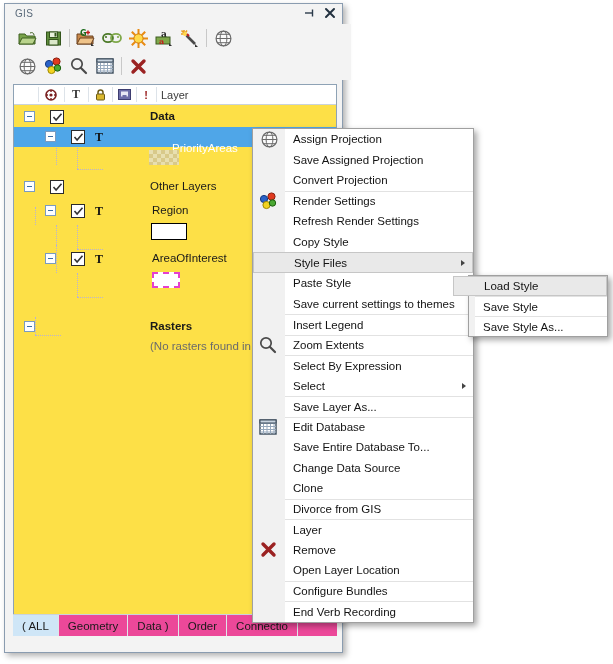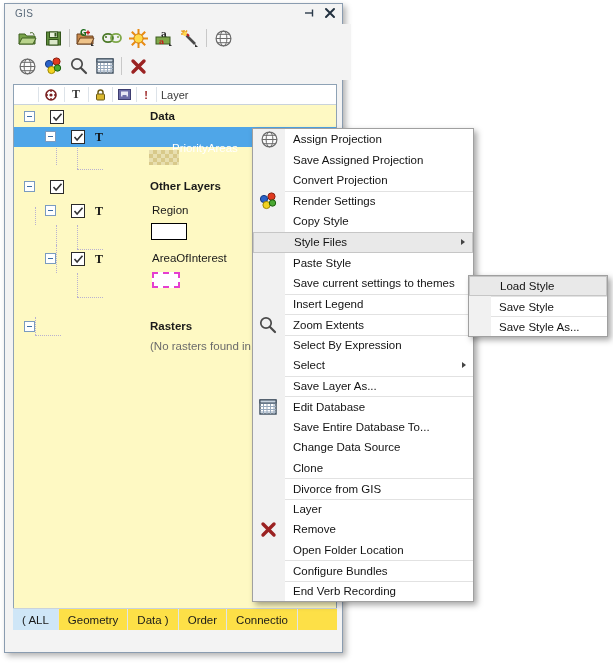--- a/index.html
+++ b/index.html
@@ -59,21 +59,21 @@
     background:#fff;
     border-bottom:1px solid #c9d3dc;
     box-sizing:border-box;
   }
   .th-cell{
     position:absolute;top:0;height:19px;
     display:flex;align-items:center;justify-content:center;
     font-size:11px;color:#3a3a3a;
   }
   .th-div{position:absolute;top:2px;height:15px;width:1px;background:#dde3e9;}
-  .tree-body{position:relative;width:100%;height:517px;background:#fef9c3;}
+  .tree-body{position:relative;width:100%;height:517px;background:#fde047;}
 
   .row{position:absolute;left:0;width:100%;height:20px;}
   .row.sel{background:#4fa6e8;}
   .row.sel .lbl{color:#fff;margin-top:12px;}
   .exp{
     position:absolute;width:11px;height:11px;top:4px;
     border:1px solid #7a9bc0;background:#fff;box-sizing:border-box;
   }
   .exp:after{
     content:"";position:absolute;left:2px;top:4px;width:5px;height:1px;background:#3c6ea5;
@@ -98,24 +98,24 @@
       linear-gradient(45deg,#d8c98a 25%,transparent 25%,transparent 75%,#d8c98a 75%),
       linear-gradient(45deg,#d8c98a 25%,transparent 25%,transparent 75%,#d8c98a 75%);
     background-size:8px 8px;
     background-position:0 0,4px 4px;
   }
   .sw-rect{width:36px;height:17px;border:1.5px solid #000;background:#fff;box-sizing:border-box;}
   .sw-dash{width:28px;height:16px;border:2px dashed #e43fd0;box-sizing:border-box;background:#fff;}
 
   
   .tabs{
-    position:absolute;left:8px;bottom:22px;width:324px;height:21px;
+    position:absolute;left:8px;bottom:16px;width:324px;height:21px;
     display:flex;align-items:stretch;
     border-top:1px solid #c9d3dc;
-    background:#fde047;
+    background:#ec4899;
     overflow:hidden;
   }
   .tab{
     display:flex;align-items:center;justify-content:center;
     padding:0 9px;font-size:11.5px;color:#1a1a1a;white-space:nowrap;
     border-right:1px solid #dfe5ea;
   }
   .tab.active{background:#cfe6f7;}
 
   
@@ -148,21 +148,21 @@
     position:absolute;right:7px;top:50%;transform:translateY(-50%);
     width:0;height:0;border-left:4px solid #444;
     border-top:3.5px solid transparent;border-bottom:3.5px solid transparent;
   }
   .gicon{position:absolute;left:4px;width:24px;height:20px;
          display:flex;align-items:center;justify-content:center;}
 
   
   #sub-menu{left:468px;top:275px;width:140px;background:#f1f1f1;}
   #sub-menu .menu-gutter{width:22px;}
-  #sub-menu .menu-inner{margin-left:22px;}
+  #sub-menu .menu-inner{margin-left:6px;}
   #sub-menu .mi{height:20px;}
   #sub-menu .mi.hl{
     margin-left:-22px;padding-left:30px;
     border:1px solid #c6c6c6;height:20px;box-sizing:border-box;background:#e9e9e9;
   }
 </style>
 </head>
 <body>
 
 <div class="panel">
@@ -367,21 +367,21 @@
         <div class="sw-check"></div>
       </div>
 
       <div class="row" style="top:72px;">
         <div class="exp" style="left:10px;"></div>
         <div class="chk" style="left:36px;">
           <svg width="11" height="11" viewBox="0 0 11 11">
               <path d="M1.5 5l2.6 3L9.5 1.8" stroke="#333" stroke-width="1.6" fill="none"></path>
             </svg>
         </div>
-        <div class="lbl" style="left:136px;font-weight:bold;">Other Layers</div>
+        <div class="lbl" style="left:136px;font-weight:normal;">Other Layers</div>
       </div>
 
       <div class="row" style="top:96px;">
         <div class="exp" style="left:31px;"></div>
         <div class="chk" style="left:57px;">
           <svg width="11" height="11" viewBox="0 0 11 11">
               <path d="M1.5 5l2.6 3L9.5 1.8" stroke="#333" stroke-width="1.6" fill="none"></path>
             </svg>
         </div>
         <div class="tcol" style="left:78px;">T</div>
@@ -453,20 +453,23 @@
         <svg width="19" height="18" viewBox="0 0 19 18">
             <circle cx="12.5" cy="4.5" r="3.6" fill="#e03a20" stroke="#8a2010"></circle>
             <circle cx="5" cy="7" r="3.6" fill="#2a62c8" stroke="#153a80"></circle>
             <circle cx="7.5" cy="13" r="3.6" fill="#f2d320" stroke="#a08800"></circle>
             <circle cx="13.5" cy="11" r="3.2" fill="#4aa832" stroke="#1f6010"></circle>
           </svg>
       </span>
       <span>Render Settings</span>
     </div>
     <div class="mi">
+      <span>Refresh Render Settings</span>
+    </div>
+    <div class="mi">
       <span>Copy Style</span>
     </div>
     <div class="mi hl">
       <span>Style Files</span>
       <span class="arrow"></span>
     </div>
 
     <div class="mi">
       <span>Paste Style</span>
     </div>
@@ -531,21 +534,21 @@
     </div>
     <div class="mi">
       <span class="gicon" style="left:-29px;">
         <svg width="17" height="17" viewBox="0 0 17 17">
             <path d="M3 3l11 11M14 3L3 14" stroke="#9b2222" stroke-width="3.4" stroke-linecap="round"></path>
           </svg>
       </span>
       <span>Remove</span>
     </div>
     <div class="mi">
-      <span>Open Folder Location</span>
+      <span>Open Layer Location</span>
     </div>
 
     <div class="mi sep-top">
       <span>Configure Bundles</span>
     </div>
     <div class="mi sep-top">
       <span>End Verb Recording</span>
     </div>
 
   </div>

